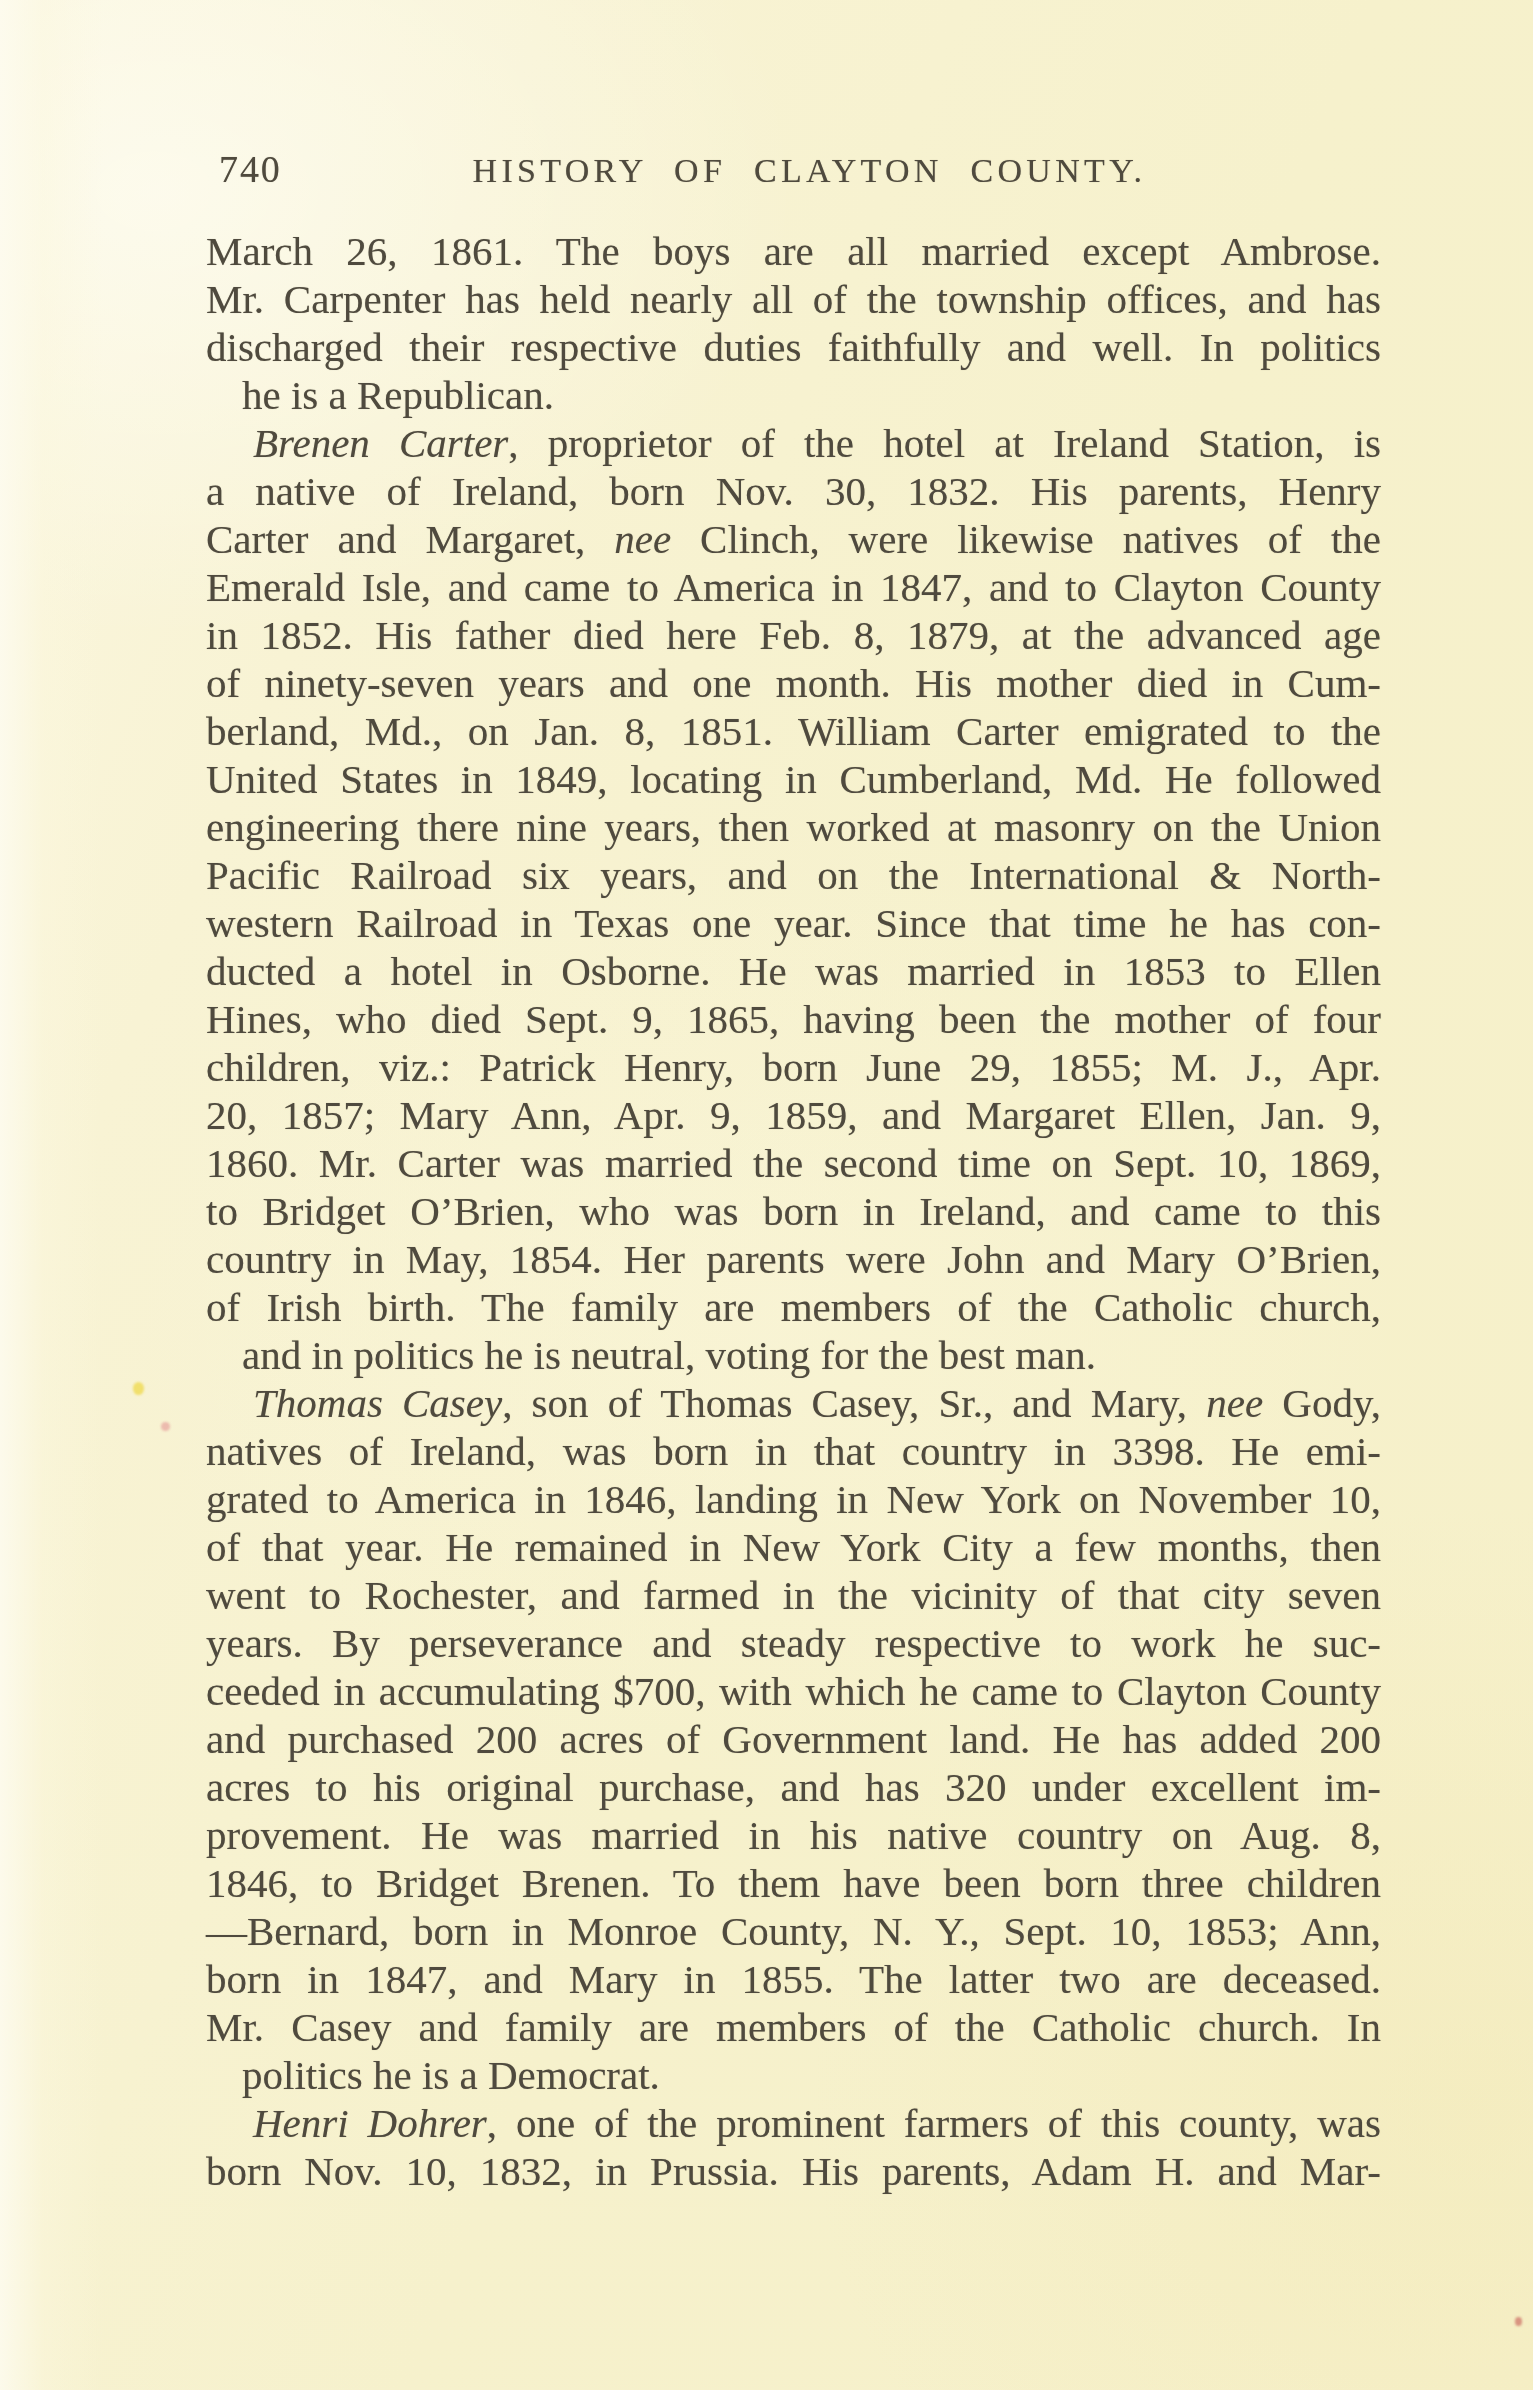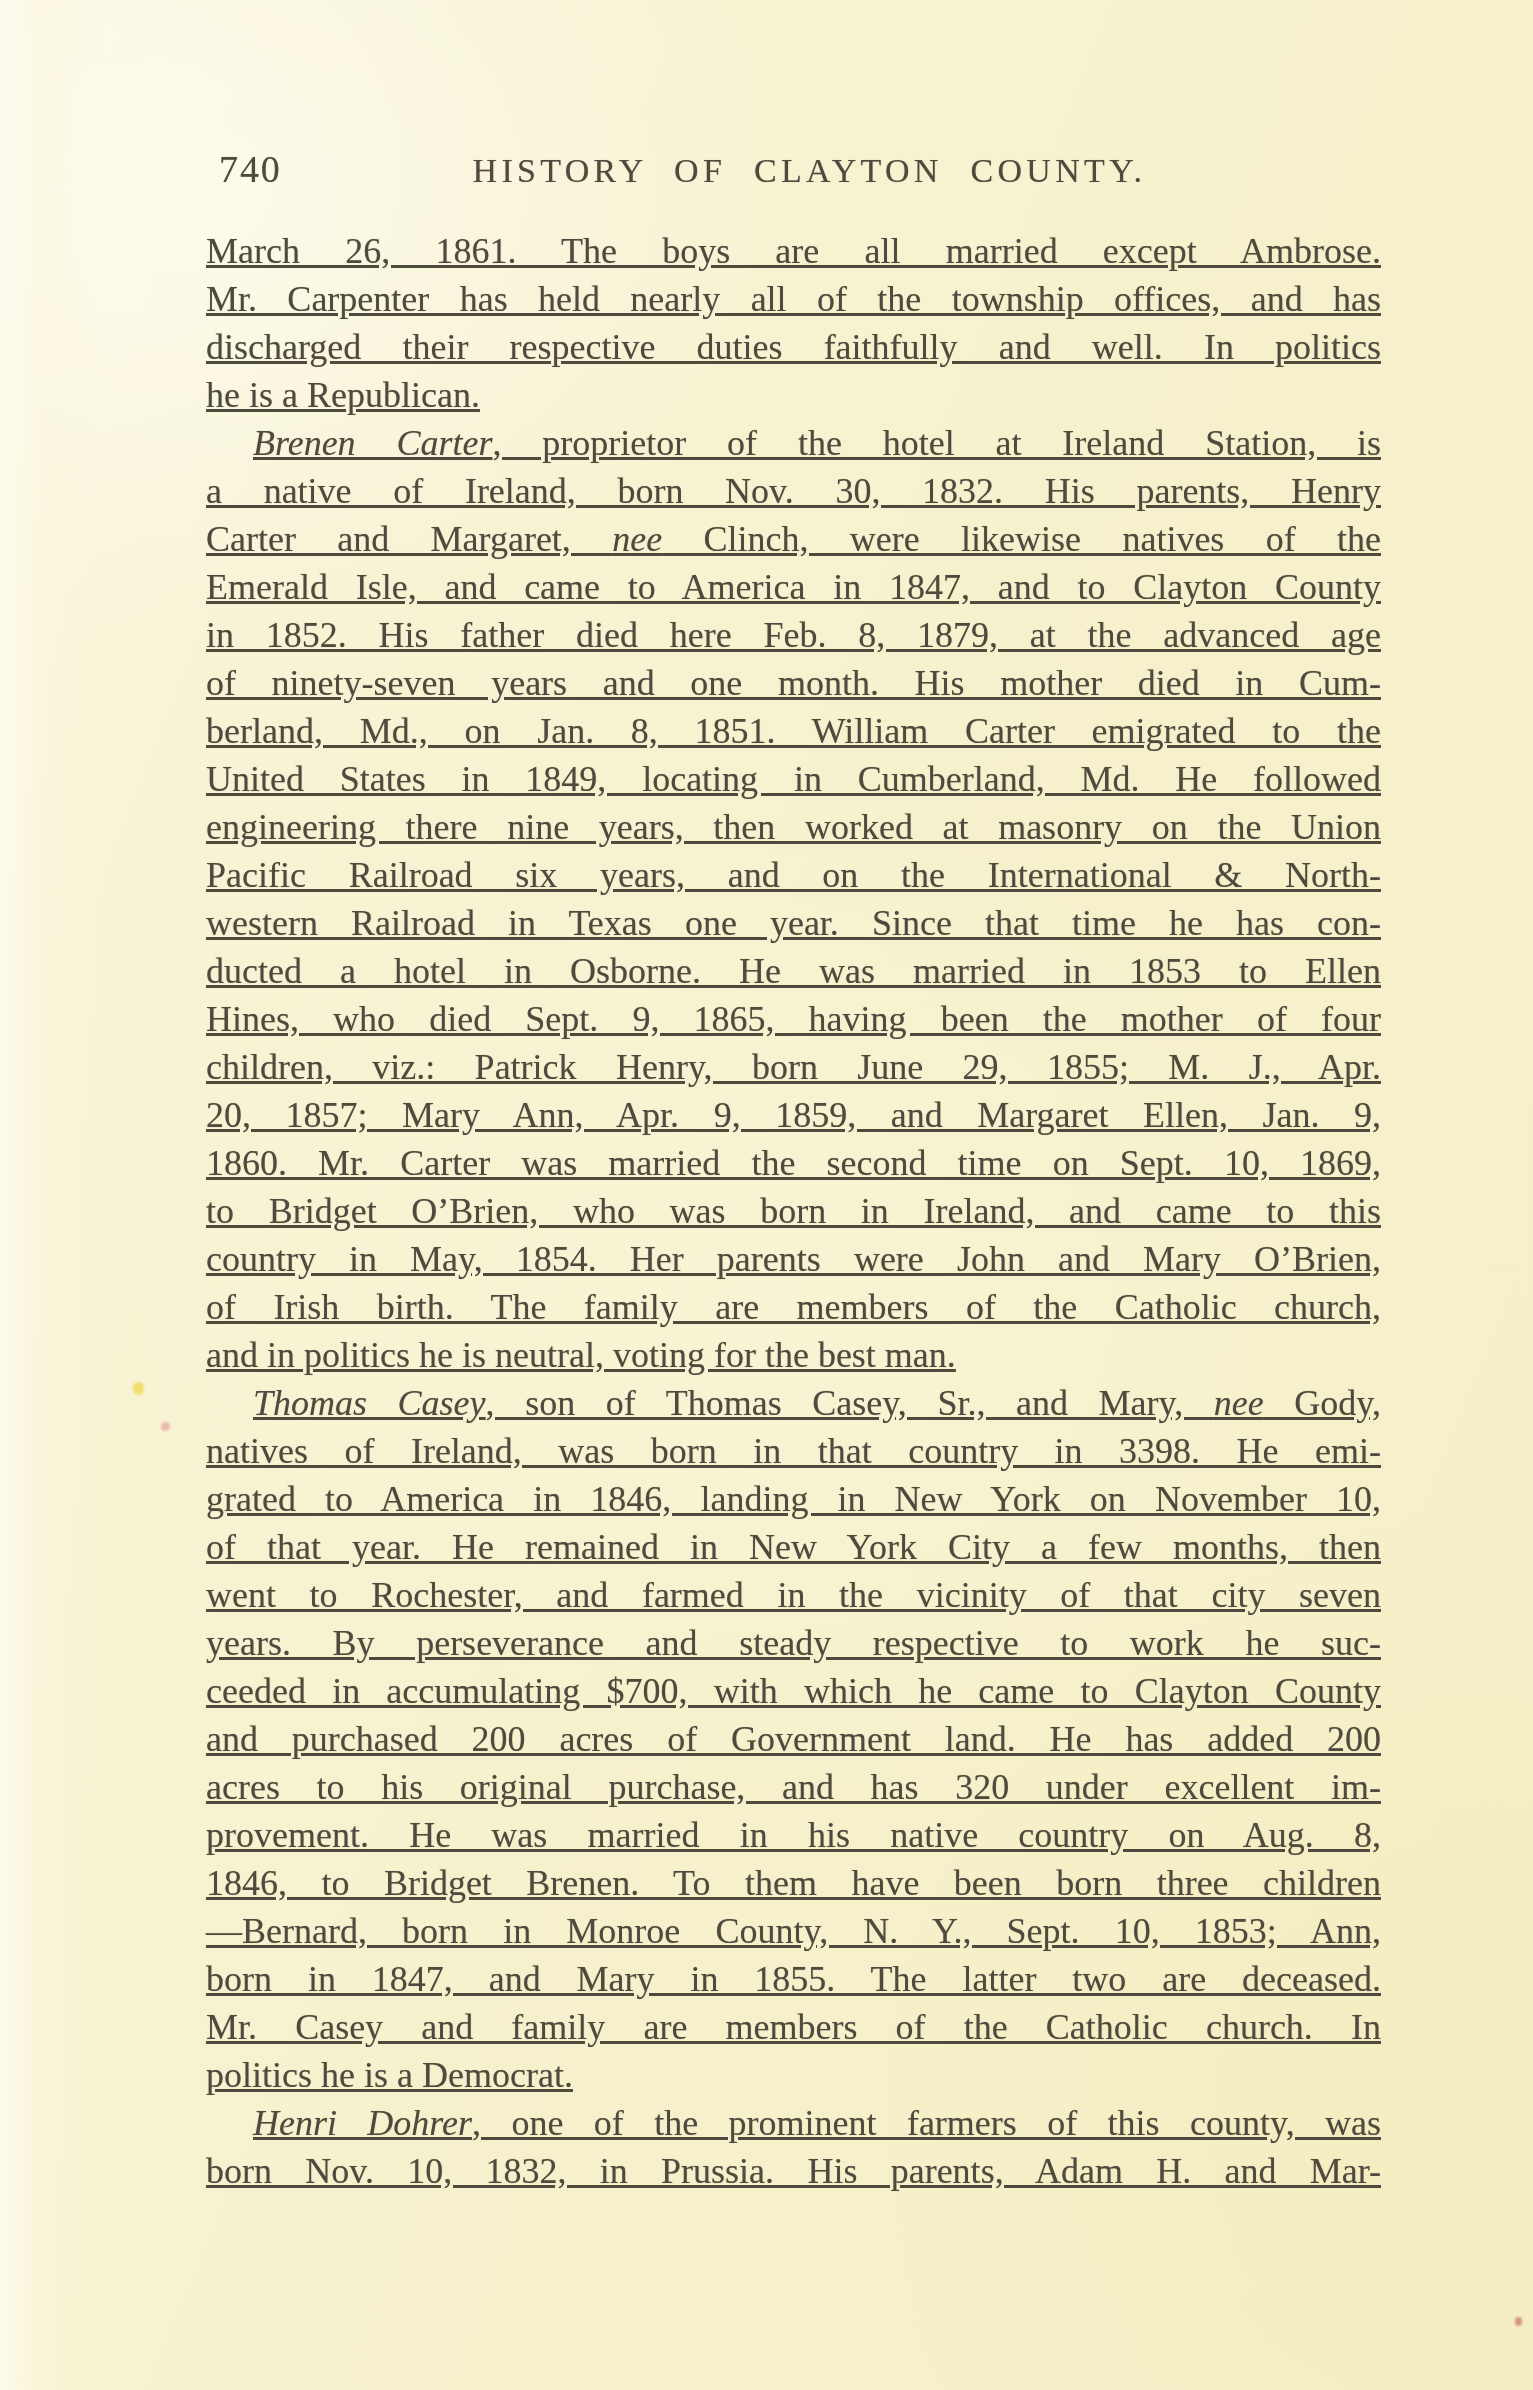--- a/index.html
+++ b/index.html
@@ -29,31 +29,30 @@
   .running-title {
     position: absolute; left: 206px; width: 1175px; top: 6.6px;
     text-align: center;
     font-size: 34px; line-height: 28px;
     letter-spacing: 4.3px;
     word-spacing: 15px;
     text-shadow: 0 0 0.9px rgba(86,80,62,0.45);
   }
   .body {
     position: absolute; left: 206px; top: 227px; width: 1175px;
-    font-size: 36px;
+    font-size: 41px;
     text-shadow: 0 0 0.9px rgba(86,80,62,0.40);
-    text-decoration: underline;
   }
   .line {
     height: 48px; line-height: 48px;
     white-space: normal;
     text-align: justify;
     text-align-last: justify;
   }
-  .line.nojust { text-align-last: left; }
+  .line.nojust { text-align-last: left; margin-left: 36px; }
   .line.indent { padding-left: 47px; }
   .it { font-style: italic; }
   .speck { position: absolute; border-radius: 50%; }
   .speck.yellow { width: 11.4px; height: 13.2px; background: rgba(240,220,90,0.85); filter: blur(0.9px); }
   .speck.pink   { width: 8.5px;  height: 8.5px;  background: rgba(228,150,150,0.6); filter: blur(0.9px); }
   .speck.red    { width: 6.6px;  height: 8.5px;  background: rgba(205,110,100,0.7); filter: blur(0.9px); }
 </style>
 </head>
 <body style="--paper: #f6f1cc; --paper-light: #fbf7e0; --ink: #4f4a3e;">
 

